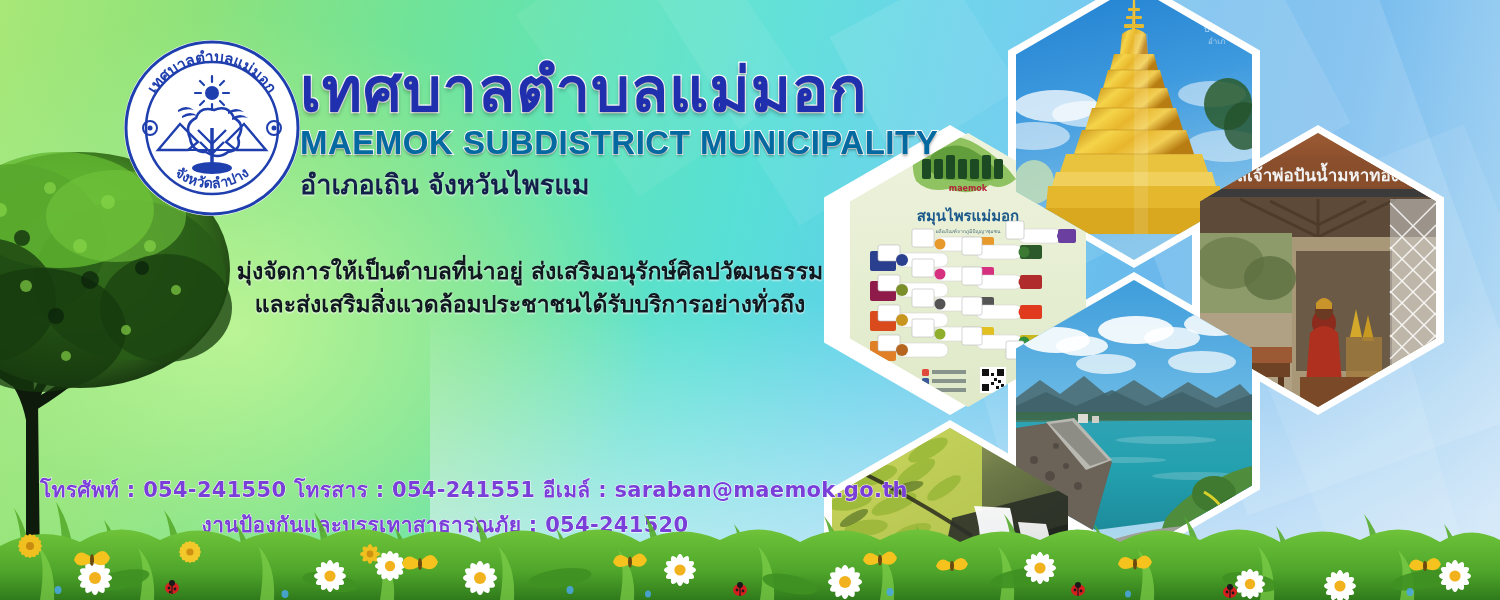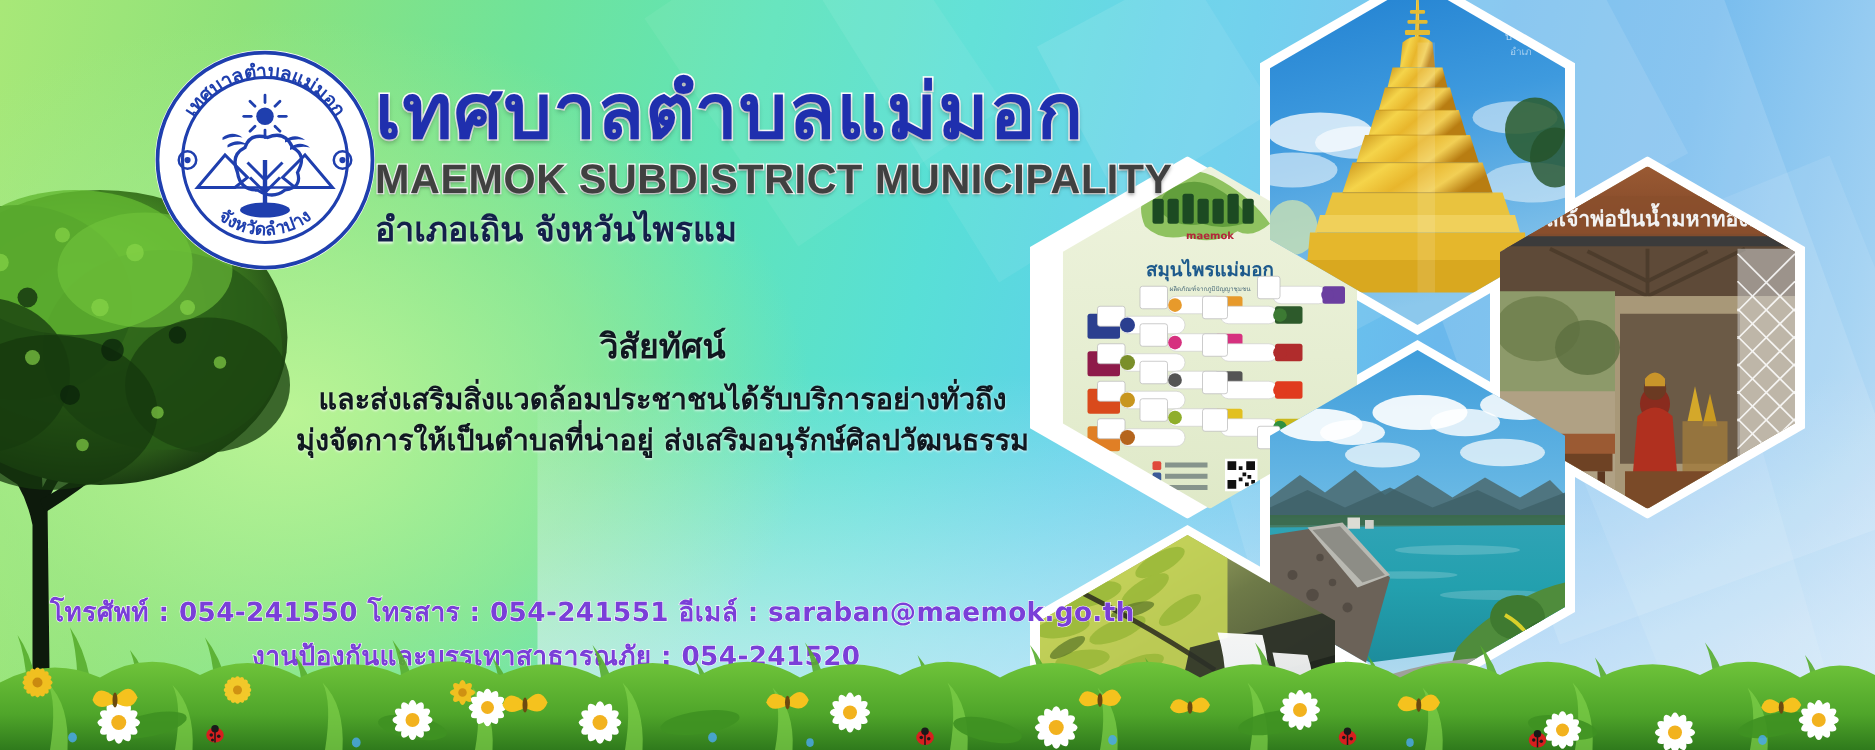--- a/index.html
+++ b/index.html
@@ -73,21 +73,21 @@
     letter-spacing:1px;
     -webkit-text-stroke:2.5px #ffffff;
     paint-order:stroke fill;
     text-shadow:
        0 3px 4px rgba(0,0,0,0.30);
     white-space:nowrap;
   }
   .title-en {
     font-family:"Liberation Sans", sans-serif;
     font-size:33px; font-weight:bold; line-height:1.2;
-    color:#404040;
+    color:#0369a1;
     letter-spacing:0.5px;
     margin-top:-2px;
     -webkit-text-stroke:2px #ffffff;
     paint-order:stroke fill;
     text-shadow:0 2px 3px rgba(0,0,0,0.35);
     white-space:nowrap;
   }
   .title-sub {
     font-family:"DejaVu Sans", sans-serif;
     font-size:27px; font-weight:bold; line-height:1.25;
@@ -671,23 +671,22 @@
     </svg>
   </div>
 
   <div class="head-block">
     <div class="title-th">เทศบาลตำบลแม่มอก</div>
     <div class="title-en">MAEMOK SUBDISTRICT MUNICIPALITY</div>
     <div class="title-sub">อำเภอเถิน จังหวันไพรแม</div>
   </div>
 
   <div class="vision">
-    <div class="vision-title">วิสัยทัศน์</div>
+    <div class="vision-line">มุ่งจัดการให้เป็นตำบลที่น่าอยู่ ส่งเสริมอนุรักษ์ศิลปวัฒนธรรม</div>
     <div class="vision-line">และส่งเสริมสิ่งแวดล้อมประชาชนได้รับบริการอย่างทั่วถึง</div>
-    <div class="vision-line">มุ่งจัดการให้เป็นตำบลที่น่าอยู่ ส่งเสริมอนุรักษ์ศิลปวัฒนธรรม</div>
   </div>
 
   <div class="contact">
     <div class="contact-line">โทรศัพท์ : 054-241550  โทรสาร : 054-241551 อีเมล์ : saraban@maemok.go.th</div>
     <div class="contact-line contact-line2">งานป้องกันและบรรเทาสาธารณภัย : 054-241520</div>
   </div>
 
   <div class="grass">
     <svg viewBox="0 0 1500 110" preserveAspectRatio="none">
       <defs>

